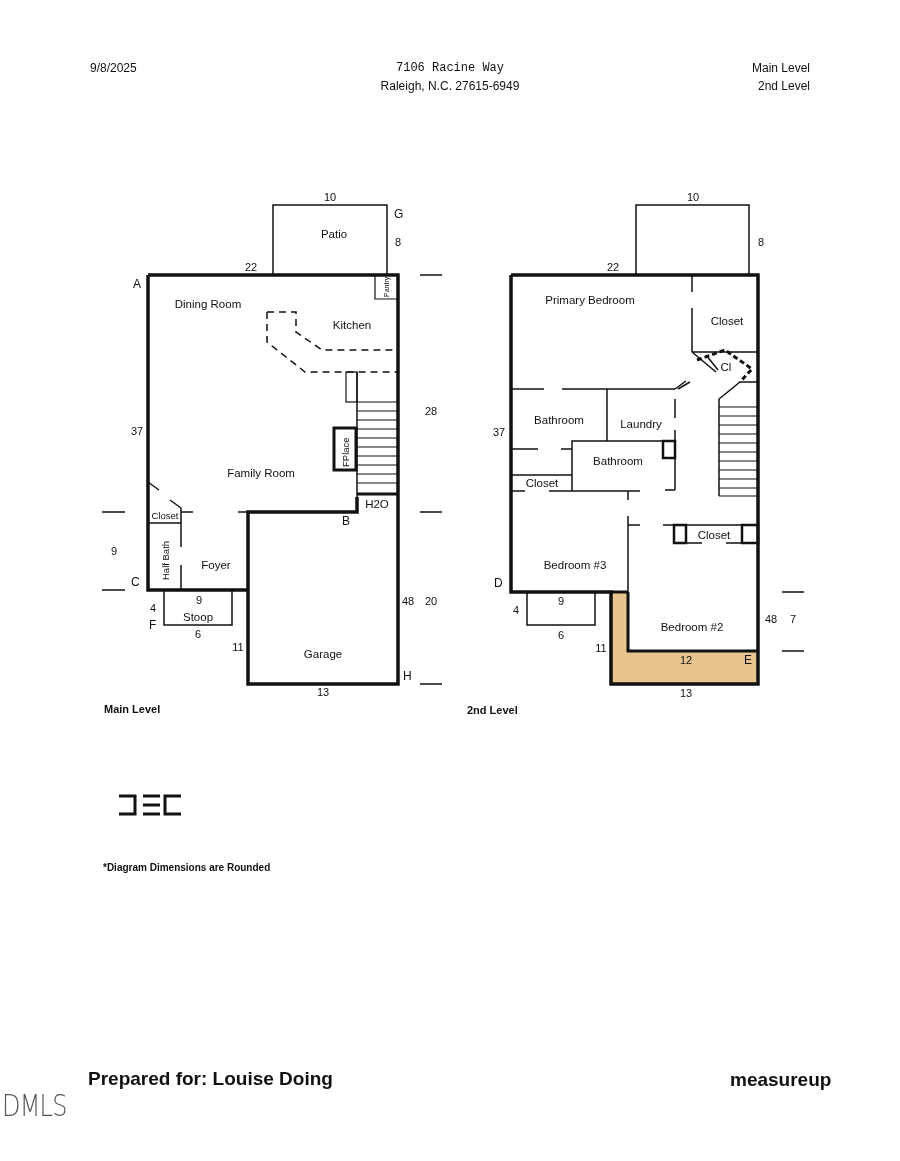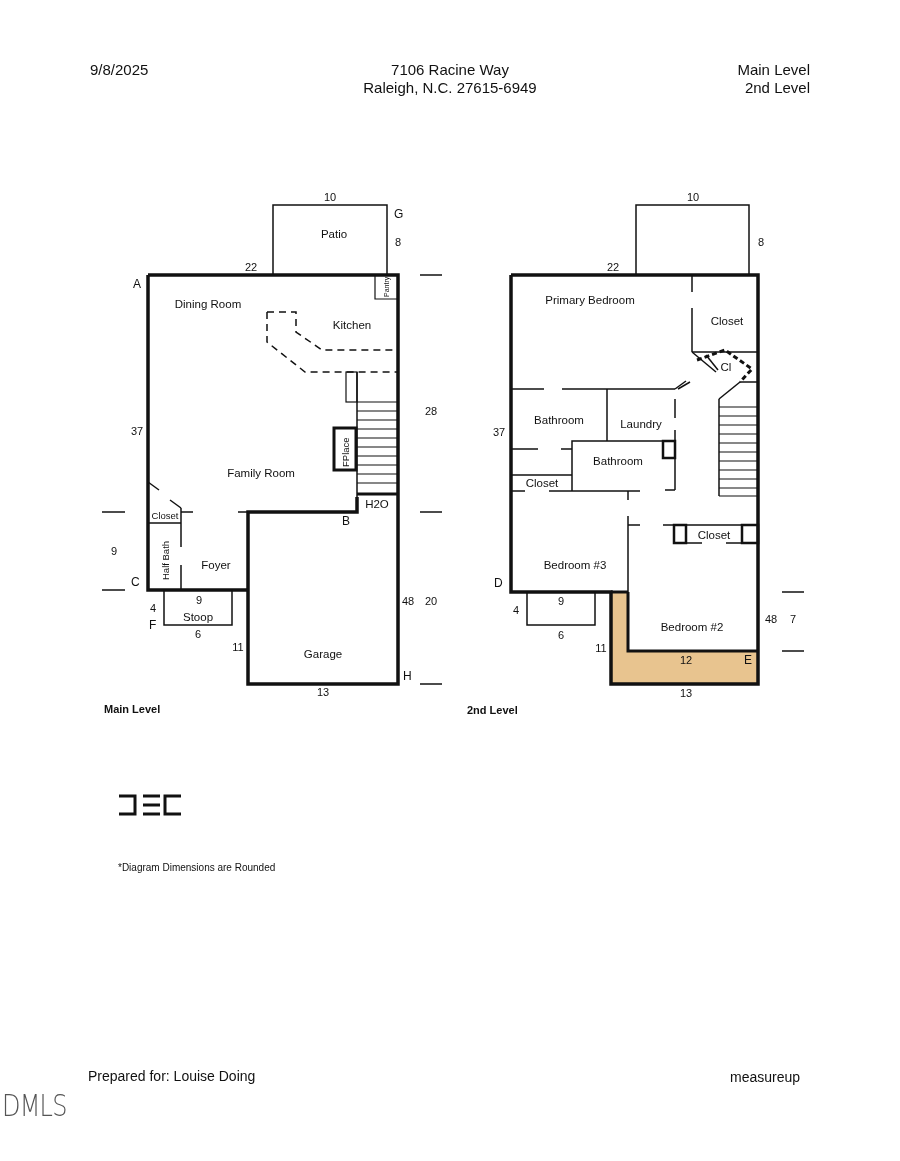--- a/index.html
+++ b/index.html
@@ -1,39 +1,39 @@
 <!DOCTYPE html>
 <html><head>
 <meta charset="utf-8">
 <style>
   html, body { margin: 0; padding: 0; background: #ffffff; }
   body { width: 900px; height: 1161px; position: relative; overflow: hidden;
          font-family: "Liberation Sans", sans-serif; color: #111; }
   .abs { position: absolute; white-space: nowrap; }
-  .hdr { font-size: 15px; }
+  .hdr { font-size: 12px; }
   .center { text-align: center; }
   .right { text-align: right; }
   .level-caption { font-size: 11px; font-weight: bold; }
   .note { font-size: 10px; }
-  .footer { font-size: 14px; }
+  .footer { font-size: 19px; font-weight: bold; }
   .dmls { font-size: 30px; font-weight: 100; color: #555; letter-spacing: -1px;
           font-family: "DejaVu Sans", sans-serif; transform: scaleX(0.8); transform-origin: left; }
   svg { position: absolute; left: 0; top: 0; }
   svg text { font-family: "Liberation Sans", sans-serif; fill: #111; }
   .room { font-size: 11.5px; }
   .dim { font-size: 11px; }
   .pt { font-size: 12px; }
   .small { font-size: 9.5px; }
   .tiny { font-size: 7px; }
 </style>
 </head>
 <body>
 
 <div class="abs hdr" style="left:90px; top:61px;">9/8/2025</div>
-<div class="abs hdr center" style="left:300px; width:300px; top:61px;">7106 Racine Way</div>
+<div class="abs hdr center" style="left:300px; width:300px; top:61px;font-family:Liberation Mono, monospace;">7106 Racine Way</div>
 <div class="abs hdr center" style="left:300px; width:300px; top:79px;">Raleigh, N.C. 27615-6949</div>
 <div class="abs hdr right" style="left:660px; width:150px; top:61px;">Main Level</div>
 <div class="abs hdr right" style="left:660px; width:150px; top:79px;">2nd Level</div>
 
 <svg width="900" height="1161" viewBox="0 0 900 1161">
 
   <g stroke="#111" fill="none">
 
     <rect x="273" y="205" width="114" height="70" stroke-width="1.5"></rect>
 
@@ -212,17 +212,17 @@
     <line x1="143" y1="796" x2="160" y2="796"></line>
     <line x1="143" y1="805" x2="160" y2="805"></line>
     <line x1="143" y1="814" x2="160" y2="814"></line>
     <polyline points="181,796 165,796 165,814 181,814"></polyline>
   </g>
 </svg>
 
 <div class="abs level-caption" style="left:104px; top:703px;">Main Level</div>
 <div class="abs level-caption" style="left:467px; top:704px;">2nd Level</div>
 
-<div class="abs note" style="left:118px; top:862px;">*Diagram Dimensions are Rounded</div>
+<div class="abs note" style="left:103px; top:862px;font-weight:bold;">*Diagram Dimensions are Rounded</div>
 
 <div class="abs footer" style="left:88px; top:1068px;">Prepared for: Louise Doing</div>
 <div class="abs footer" style="left:730px; top:1069px;">measureup</div>
 <div class="abs dmls" style="left:2px; top:1088px;">DMLS</div>
 
 </body></html>

